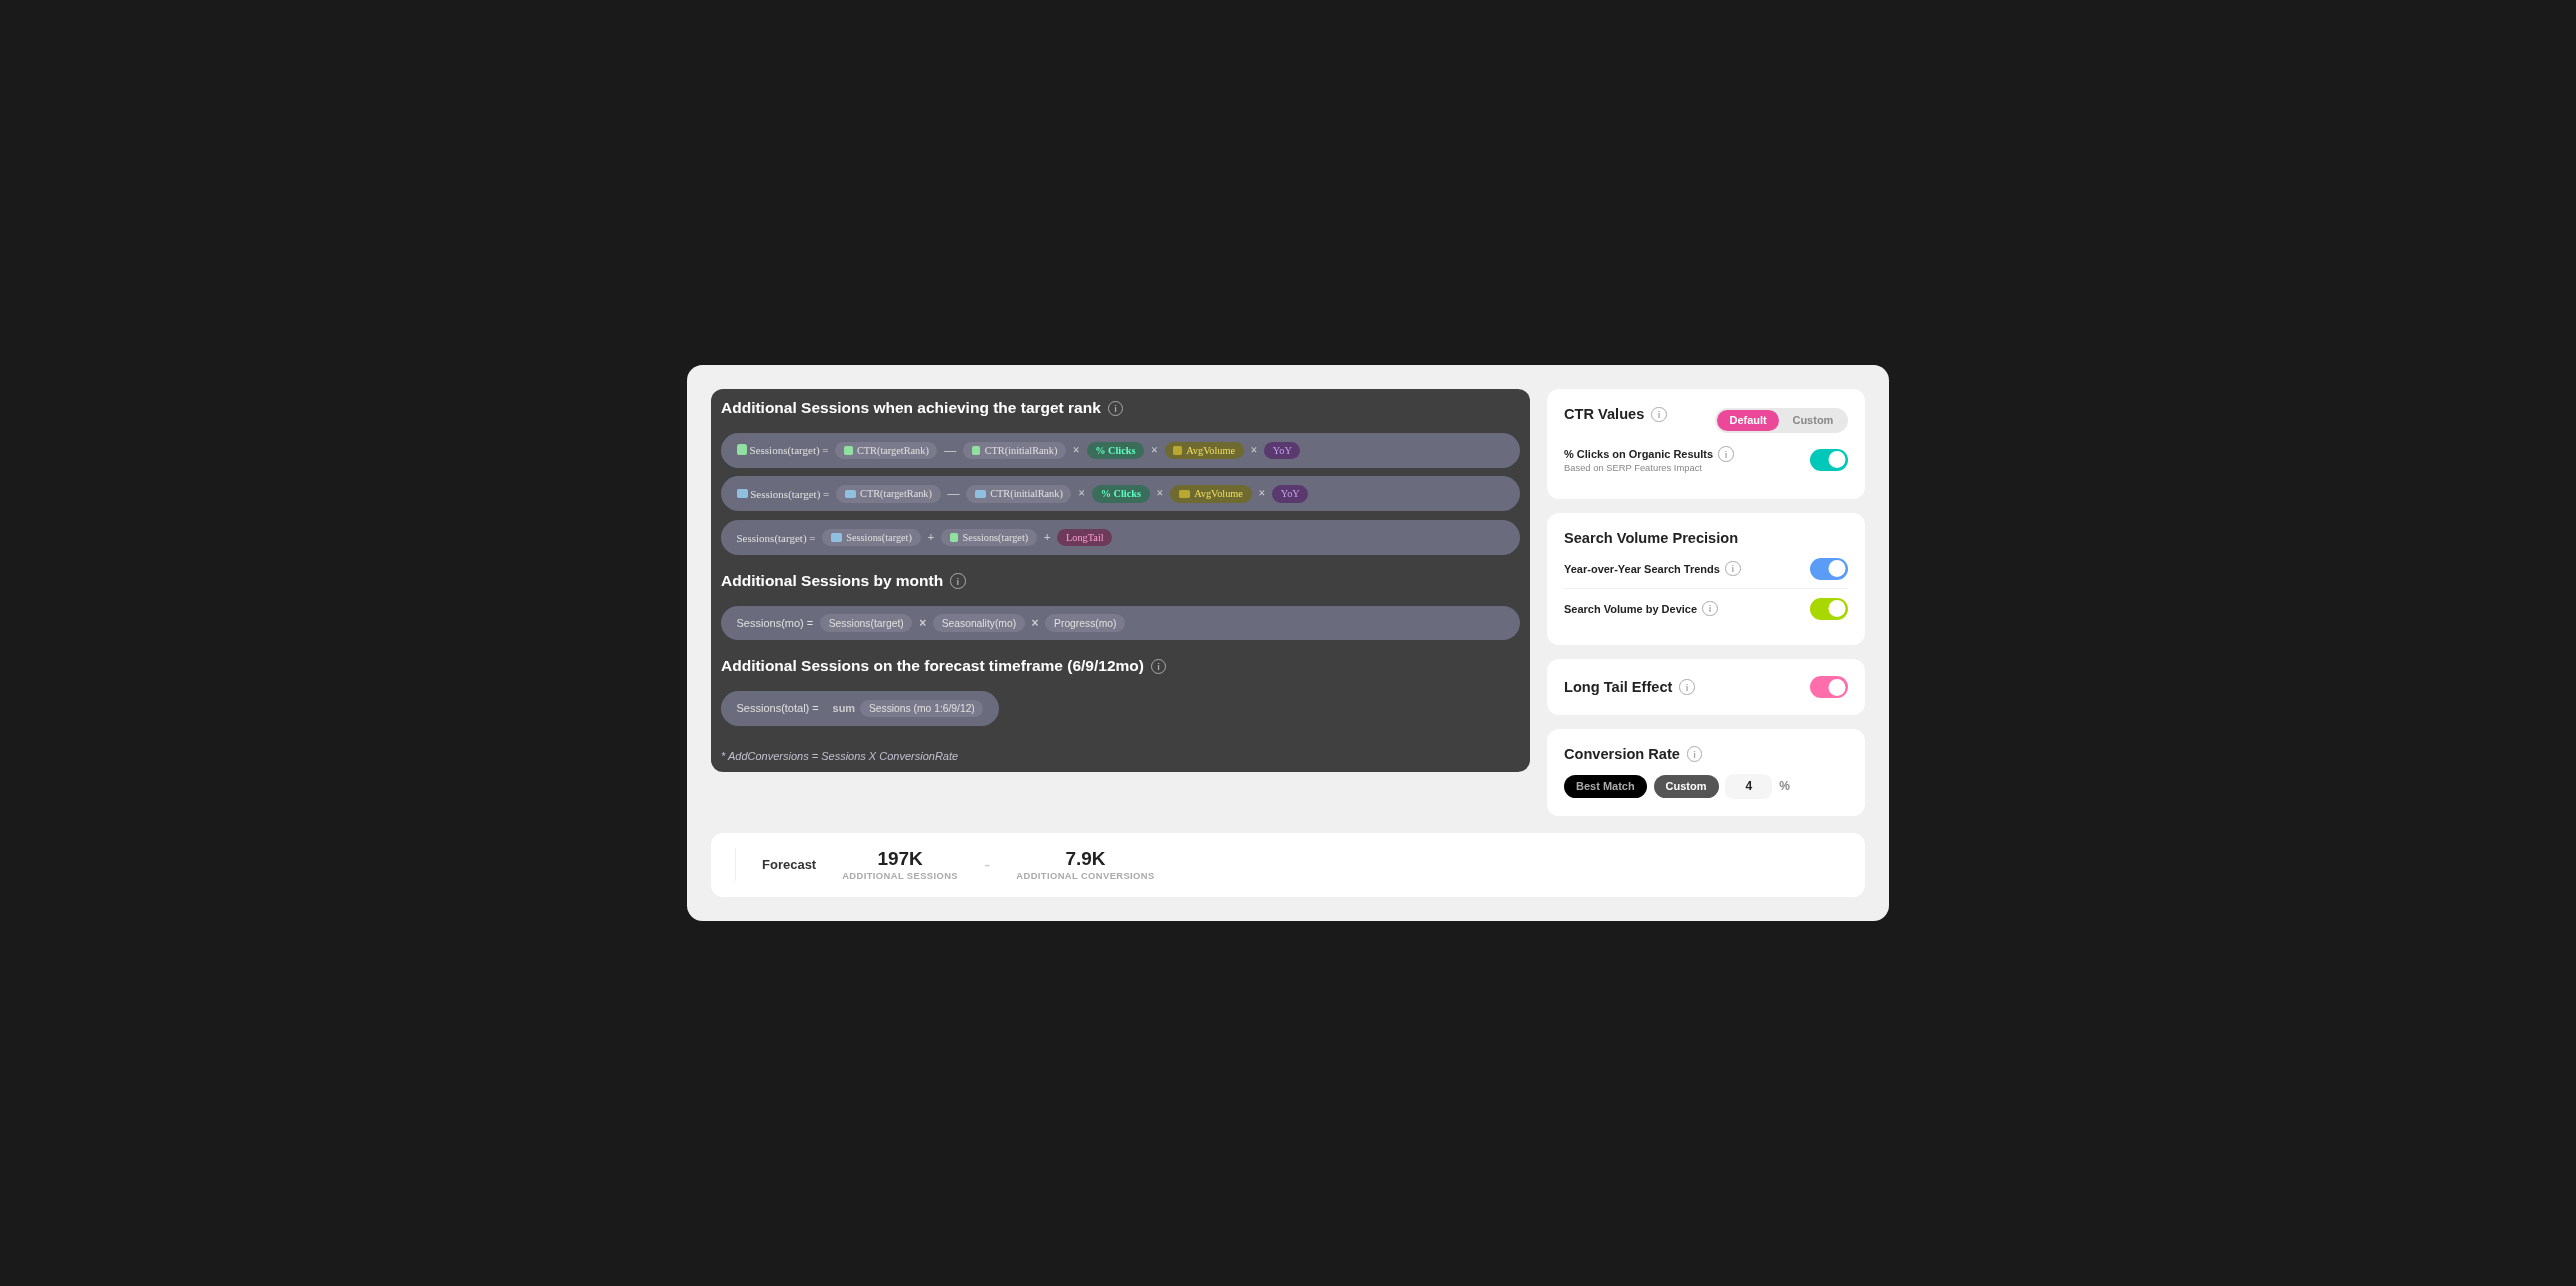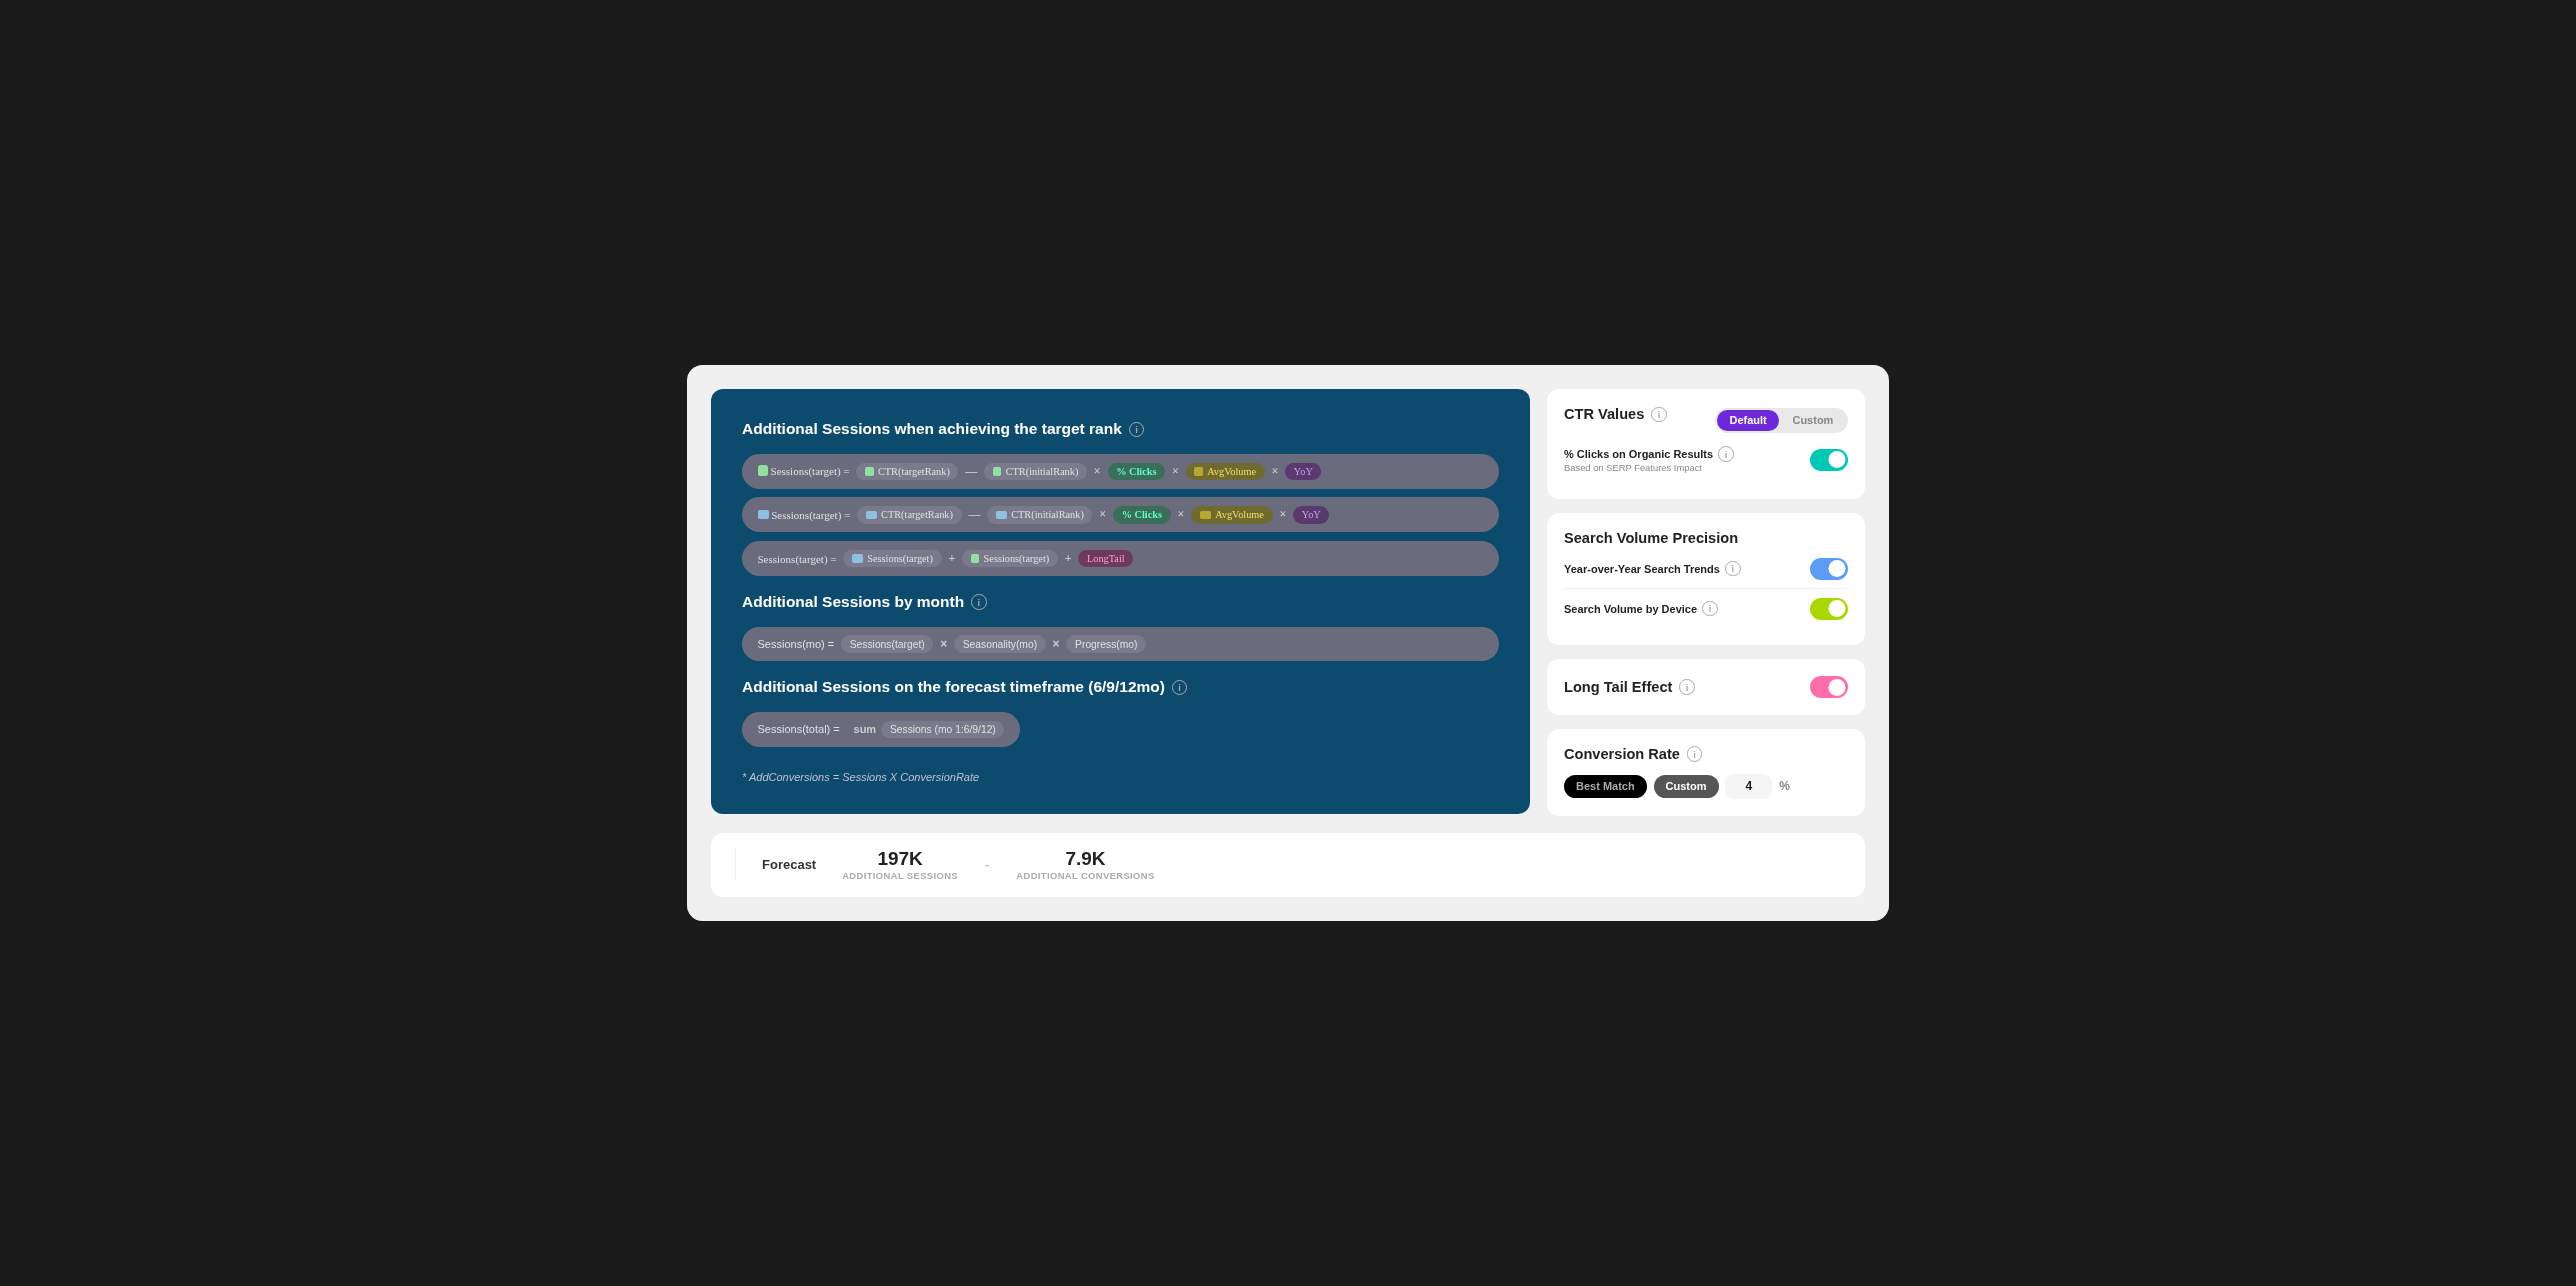--- a/index.html
+++ b/index.html
@@ -18,23 +18,23 @@
       width: 1202px;
       max-width: 98vw;
     }
     .main-content {
       display: flex;
       gap: 17px;
       align-items: flex-start;
     }
     
     .left-panel {
-      background: #0c4a6e;
+      background: #404040;
       border-radius: 12px;
-      padding: 31px;
+      padding: 10px;
       flex: 1;
       min-width: 0;
     }
     .section-title {
       color: #fff;
       font-size: 15.5px;
       font-weight: 700;
       margin-bottom: 15.5px;
       display: flex;
       align-items: center;
@@ -176,21 +176,21 @@
       padding: 4.3px 12px;
       border-radius: 13.7px;
       border: none;
       cursor: pointer;
       font-size: 11px;
       font-weight: 600;
       background: transparent;
       color: #888;
     }
     .toggle-btn.active {
-      background: #6d28d9;
+      background: #ec4899;
       color: #fff;
     }
     .row-item {
       display: flex;
       align-items: center;
       justify-content: space-between;
       margin-bottom: 8.6px;
     }
     .row-label {
       font-size: 11px;

